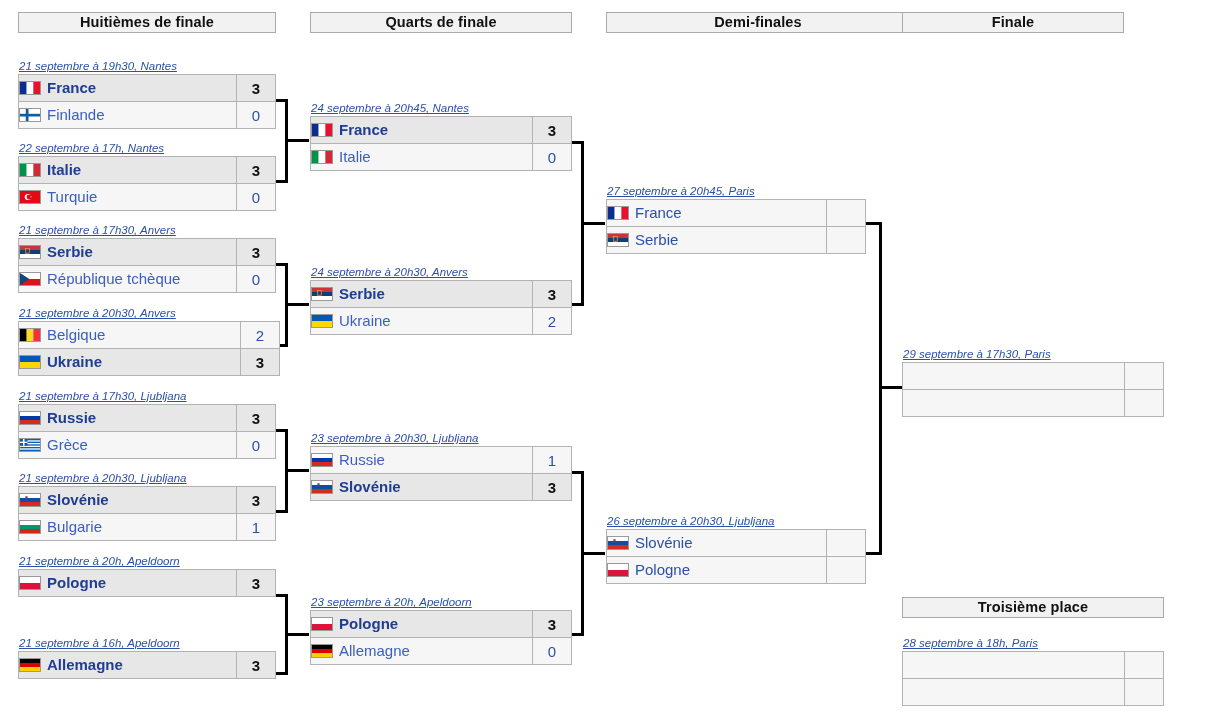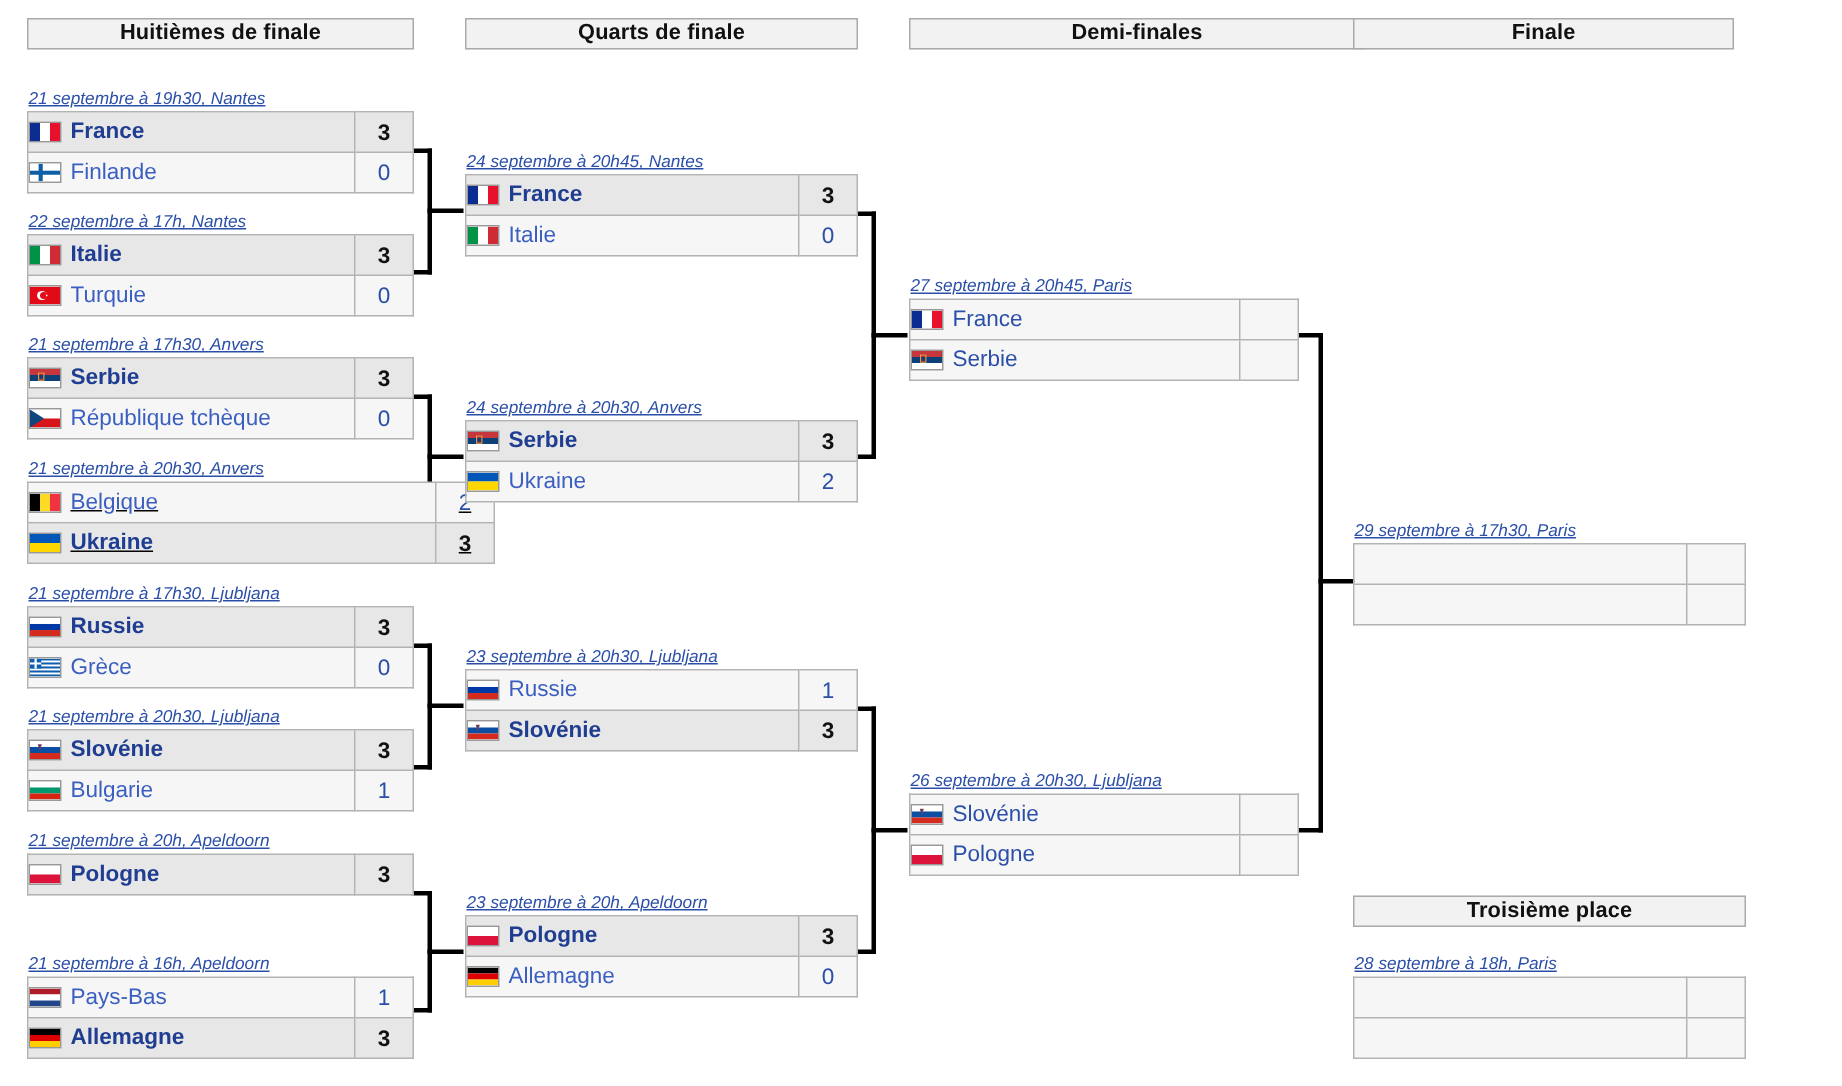--- a/index.html
+++ b/index.html
@@ -103,21 +103,21 @@
   }
   .conn.v { width: 3px; }
   .conn.h { height: 3px; }
 </style>
 </head>
 <body>
 
 <div class="round-header" style="left:18px; top:12px; width:258px;">Huitièmes de finale</div>
 <div class="round-header" style="left:310px; top:12px; width:262px;">Quarts de finale</div>
 <div class="round-header" style="left:606px; top:12px; width:304px;">Demi-finales</div>
-<div class="round-header" style="left:902px; top:12px; width:254px;">Finale</div>
+<div class="round-header" style="left:902px; top:12px; width:222px;">Finale</div>
 <div class="round-header" style="left:902px; top:597px; width:262px;">Troisième place</div>
 
 <div class="conn h" style="left:274px; top:99px; width:14px;"></div>
 <div class="conn v" style="left:285px; top:99px; height:84px;"></div>
 <div class="conn h" style="left:274px; top:180px; width:14px;"></div>
 <div class="conn h" style="left:285px; top:139px; width:24px;"></div>
 
 <div class="conn h" style="left:274px; top:263px; width:14px;"></div>
 <div class="conn v" style="left:285px; top:263px; height:84px;"></div>
 <div class="conn h" style="left:274px; top:344px; width:14px;"></div>
@@ -260,21 +260,21 @@
             </span>
       </td>
       <td class="cell-score" style="width:38px;">0</td>
     </tr>
   </tbody>
     </table>
 </div>
 
 <div class="match" style="left:18px; top:307px; width:258px;">
   <div class="match-date">21 septembre à 20h30, Anvers</div>
-  <table class="match-table" style="width:312px;text-decoration:underline;">
+  <table class="match-table" style="width:262px;">
     <tbody>
         <tr class="loser">
       <td class="cell-team">
         <span class="team-inner">
               <span class="flag">
                 <svg viewBox="0 0 60 40" preserveAspectRatio="none">
                   <rect width="20" height="40" fill="#000"></rect>
                   <rect x="20" width="20" height="40" fill="#fdda24"></rect>
                   <rect x="40" width="20" height="40" fill="#ef3340"></rect>
                 </svg>
@@ -404,35 +404,20 @@
       <td class="cell-score" style="width:38px;">3</td>
     </tr>
   </tbody>
     </table>
 </div>
 
 <div class="match" style="left:18px; top:637px; width:258px;">
   <div class="match-date">21 septembre à 16h, Apeldoorn</div>
   <table class="match-table" style="width:258px;">
     <tbody>
-        <tr class="loser">
-      <td class="cell-team">
-        <span class="team-inner">
-              <span class="flag">
-                <svg viewBox="0 0 60 40" preserveAspectRatio="none">
-                  <rect width="60" height="13.3" fill="#ae1c28"></rect>
-                  <rect y="13.3" width="60" height="13.4" fill="#fff"></rect>
-                  <rect y="26.7" width="60" height="13.3" fill="#21468b"></rect>
-                </svg>
-              </span>
-              <span class="tname">Pays-Bas</span>
-            </span>
-      </td>
-      <td class="cell-score" style="width:38px;">1</td>
-    </tr>
     <tr class="winner">
       <td class="cell-team">
         <span class="team-inner">
               <span class="flag">
                 <svg viewBox="0 0 60 40" preserveAspectRatio="none">
                   <rect width="60" height="13.3" fill="#000"></rect>
                   <rect y="13.3" width="60" height="13.4" fill="#dd0000"></rect>
                   <rect y="26.7" width="60" height="13.3" fill="#ffce00"></rect>
                 </svg>
               </span>

